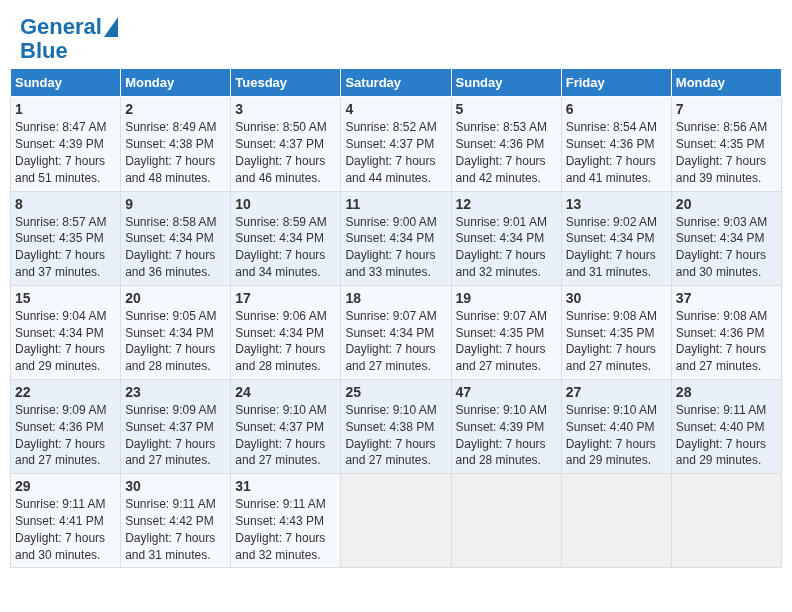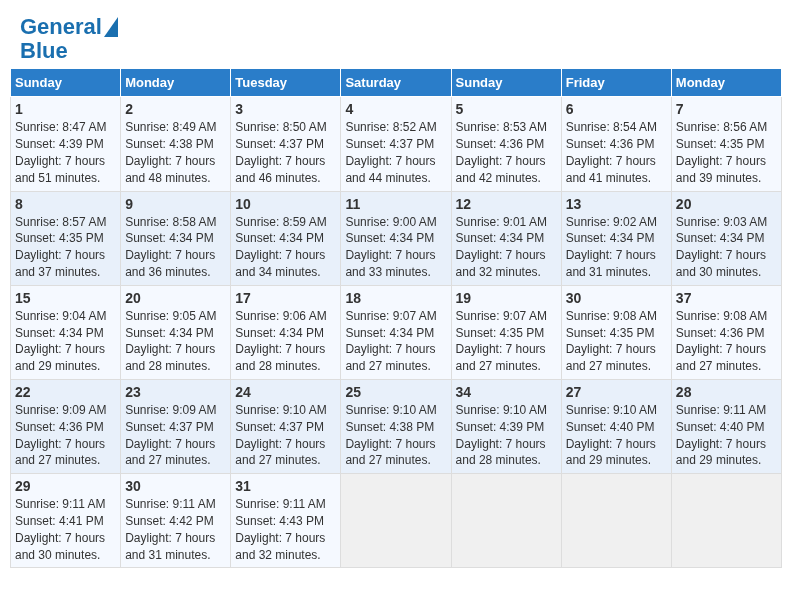--- a/index.html
+++ b/index.html
@@ -237,21 +237,21 @@
       </td>
         <td>
         <span class="day-num">24</span>
         <span class="day-info">Sunrise: 9:10 AM<br>Sunset: 4:37 PM<br>Daylight: 7 hours and 27 minutes.</span>
       </td>
         <td>
         <span class="day-num">25</span>
         <span class="day-info">Sunrise: 9:10 AM<br>Sunset: 4:38 PM<br>Daylight: 7 hours and 27 minutes.</span>
       </td>
         <td>
-        <span class="day-num">34</span>
+        <span class="day-num">47</span>
         <span class="day-info">Sunrise: 9:10 AM<br>Sunset: 4:39 PM<br>Daylight: 7 hours and 28 minutes.</span>
       </td>
         <td>
         <span class="day-num">27</span>
         <span class="day-info">Sunrise: 9:10 AM<br>Sunset: 4:40 PM<br>Daylight: 7 hours and 29 minutes.</span>
       </td>
         <td>
         <span class="day-num">28</span>
         <span class="day-info">Sunrise: 9:11 AM<br>Sunset: 4:40 PM<br>Daylight: 7 hours and 29 minutes.</span>
       </td>

